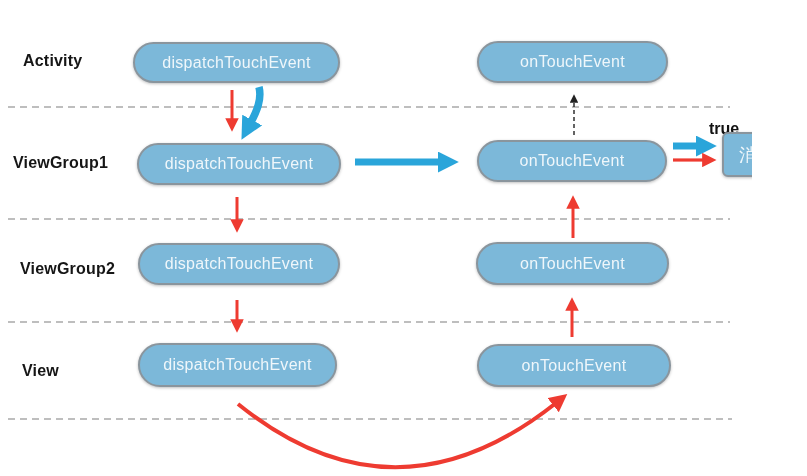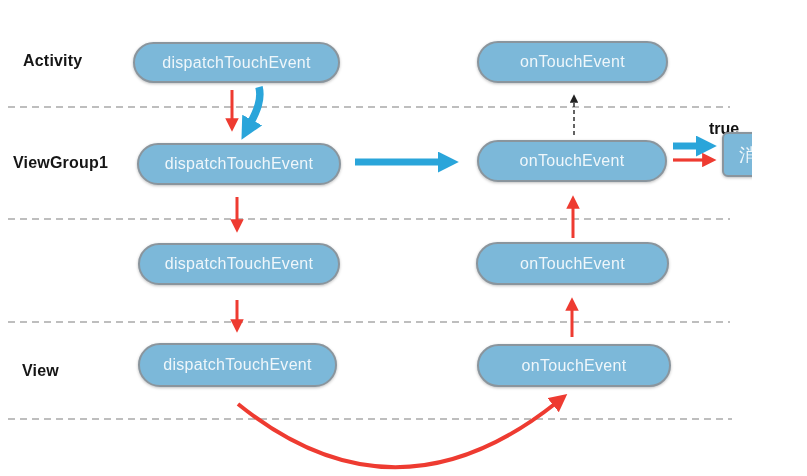--- a/index.html
+++ b/index.html
@@ -99,20 +99,21 @@
     <path d="M355,162 H442" stroke="#2aa5da" stroke-width="7" fill="none" marker-end="url(#head-blue)"></path>
     <path d="M673,146 H700" stroke="#2aa5da" stroke-width="7" fill="none" marker-end="url(#head-blue)"></path>
 
     <path d="M673,160 H705" stroke="#ee3b31" stroke-width="3.2" fill="none" marker-end="url(#head-red)"></path>
 
     <path d="M574,135 V101" stroke="#222222" stroke-width="1.4" stroke-dasharray="4,3" fill="none" marker-end="url(#head-black)"></path>
   </svg>
 
   <div class="row-label lbl0">Activity</div>
   <div class="row-label lbl1">ViewGroup1</div>
+  <div class="row-label lbl2">ViewGroup2</div>
   <div class="row-label lbl3">View</div>
 
   <div class="node n-d0">dispatchTouchEvent</div>
   <div class="node n-d1">dispatchTouchEvent</div>
   <div class="node n-d2">dispatchTouchEvent</div>
   <div class="node n-d3">dispatchTouchEvent</div>
 
   <div class="node n-o0">onTouchEvent</div>
   <div class="node n-o1">onTouchEvent</div>
   <div class="node n-o2">onTouchEvent</div>

